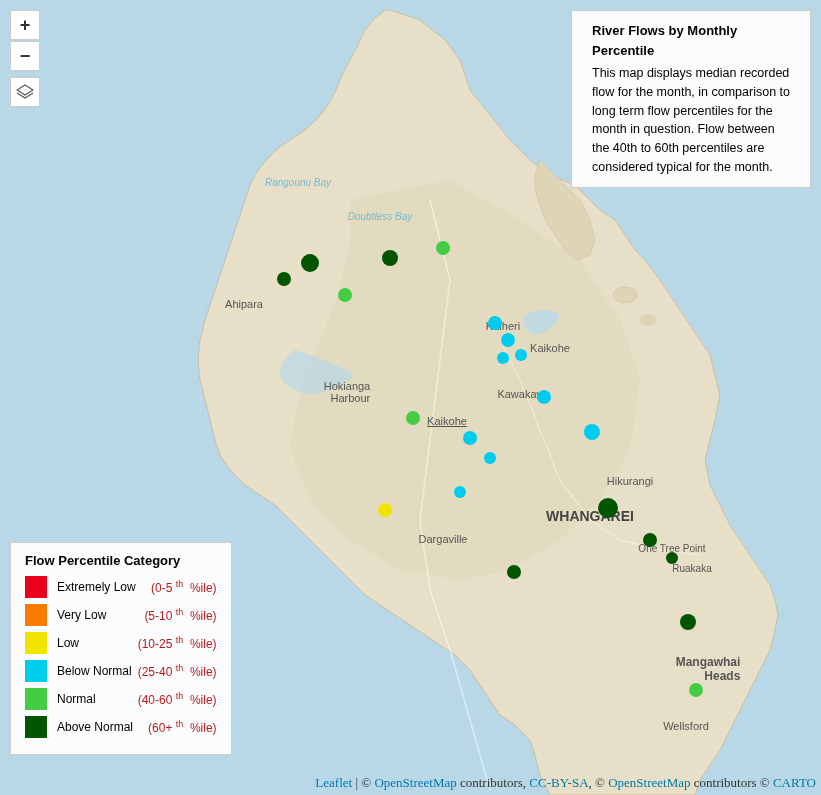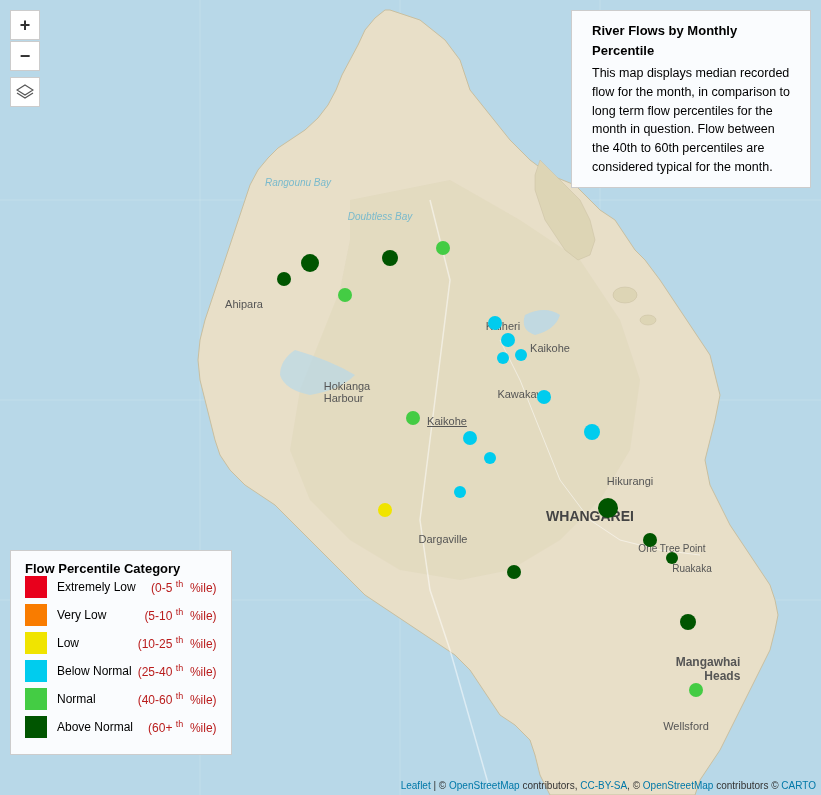--- a/index.html
+++ b/index.html
@@ -84,21 +84,21 @@
       left: 10px;
       z-index: 10;
       background: rgba(255,255,255,0.92);
       border: 1px solid #ccc;
       padding: 10px 14px;
       min-width: 220px;
     }
     .legend-title {
       font-weight: bold;
       font-size: 13px;
-      margin-bottom: 0;
+      margin-bottom: 8px;
     }
     .legend-item {
       display: flex;
       align-items: center;
       margin-bottom: 6px;
       font-size: 12px;
     }
     .legend-color {
       width: 22px;
       height: 22px;
@@ -117,23 +117,24 @@
     }
     .legend-range sup {
       font-size: 9px;
     }
 
     
     .attribution {
       position: absolute;
       bottom: 4px;
       right: 5px;
-      font-size: 10px;
+      font-size: 13px;
       color: #333;
       z-index: 10;
+      font-family: Liberation Serif, serif;
     }
     .attribution a { color: #0078a8; text-decoration: none; }
 
     
     .map-dot {
       position: absolute;
       border-radius: 50%;
       transform: translate(-50%, -50%);
     }
 
@@ -298,21 +299,21 @@
     <ellipse cx="648" cy="320" rx="8" ry="5" fill="#ddd5b5" stroke="#c8bfa0" stroke-width="0.5"></ellipse>
 
     <path d="M 525 315 Q 545 305 560 315 Q 555 330 535 335 Q 520 330 525 315 Z" fill="#b8d8e8" opacity="0.8"></path>
   </svg>
 
   <div class="bay-label" style="left:298px; top:182px;">Rangounu Bay</div>
   <div class="bay-label" style="left:380px; top:216px;">Doubtless Bay</div>
 
   <div class="place-label" style="left:244px; top:298px;">Ahipara</div>
   <div class="place-label" style="left:447px; top:415px;text-decoration:underline;">Kaikohe</div>
-  <div class="place-label" style="left:347px; top:380px; text-align:left; transform:translate(-50%,0);">Hokianga<br>Harbour</div>
+  <div class="place-label" style="left:347px; top:380px; text-align:right; transform:translate(-50%,0);">Hokianga<br>Harbour</div>
   <div class="place-label" style="left:443px; top:533px;">Dargaville</div>
   <div class="place-label" style="left:630px; top:475px;">Hikurangi</div>
   <div class="place-label" style="left:672px; top:543px; font-size:10px;">One Tree Point</div>
   <div class="place-label" style="left:692px; top:563px; font-size:10px;">Ruakaka</div>
   <div class="place-label" style="left:708px; top:655px; text-align:right; transform:translate(-50%,0); font-size:12px;font-weight:bold;">Mangawhai<br>Heads</div>
   <div class="place-label" style="left:686px; top:720px;">Wellsford</div>
   <div class="place-label" style="left:503px; top:320px;">Ka<span>i</span>heri</div>
   <div class="place-label" style="left:550px; top:342px;">Kaikohe</div>
   <div class="place-label" style="left:524px; top:388px;">Ka<span>w</span>akawa</div>
 

